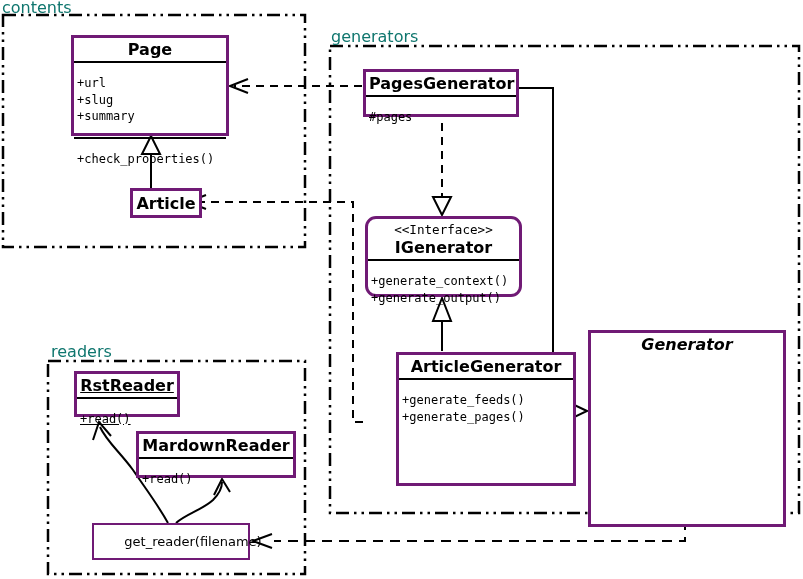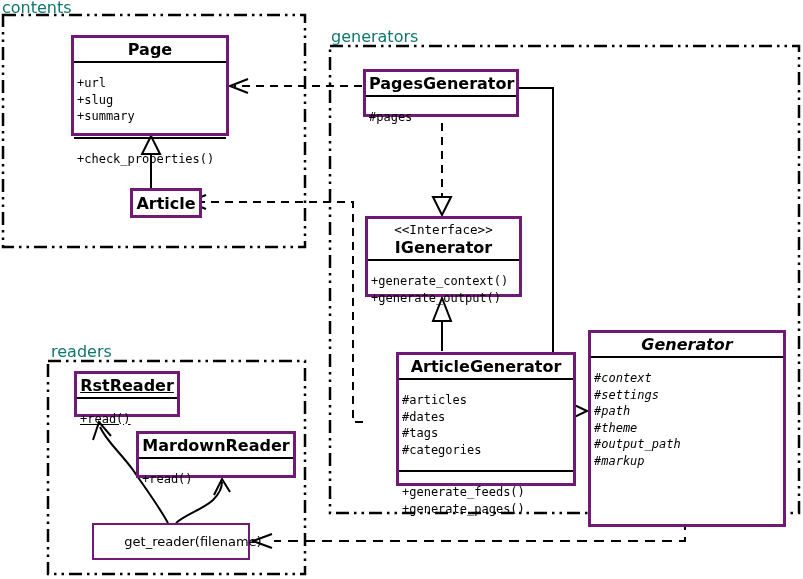--- a/index.html
+++ b/index.html
@@ -96,55 +96,41 @@
     <div class="uml-title" style="padding:0;">Article</div>
   </div>
 
   <div class="uml-box" style="left:363px;top:61px;width:156px;height:48px;margin-top:8px;">
     <div class="uml-title">PagesGenerator</div>
     <div class="uml-sec">
       <div>#pages</div>
     </div>
   </div>
 
-  <div class="uml-box" style="left:365px;top:216px;width:157px;height:81px;">
+  <div class="uml-box" style="left:365px;top:216px;width:157px;height:81px;border-radius:11px;">
     <div class="uml-title" style="padding:3px 3px 2px 3px;">
       <div class="uml-stereo">&lt;&lt;Interface&gt;&gt;</div>
       <div>IGenerator</div>
     </div>
     <div class="uml-sec">
       <div>+generate_context()</div>
       <div>+generate_output()</div>
     </div>
   </div>
 
   <div class="uml-box" style="left:364px;top:352px;width:180px;height:134px;margin-left:32px;">
     <div class="uml-title">ArticleGenerator</div>
     <div class="uml-sec">
-      <div>#articles</div>
-      <div>#dates</div>
-      <div>#tags</div>
-      <div>#categories</div>
-    </div>
-    <div class="uml-sec">
       <div>+generate_feeds()</div>
       <div>+generate_pages()</div>
     </div>
   </div>
 
   <div class="uml-box" style="left:588px;top:330px;width:198px;height:197px;font-style:italic;">
     <div class="uml-title">Generator</div>
-    <div class="uml-sec">
-      <div>#context</div>
-      <div>#settings</div>
-      <div>#path</div>
-      <div>#theme</div>
-      <div>#output_path</div>
-      <div>#markup</div>
-    </div>
   </div>
 
   <div class="uml-box" style="left:74px;top:371px;width:106px;height:46px;text-decoration:underline;">
     <div class="uml-title">RstReader</div>
     <div class="uml-sec">
       <div>+read()</div>
     </div>
   </div>
 
   <div class="uml-box" style="left:136px;top:431px;width:160px;height:47px;">

